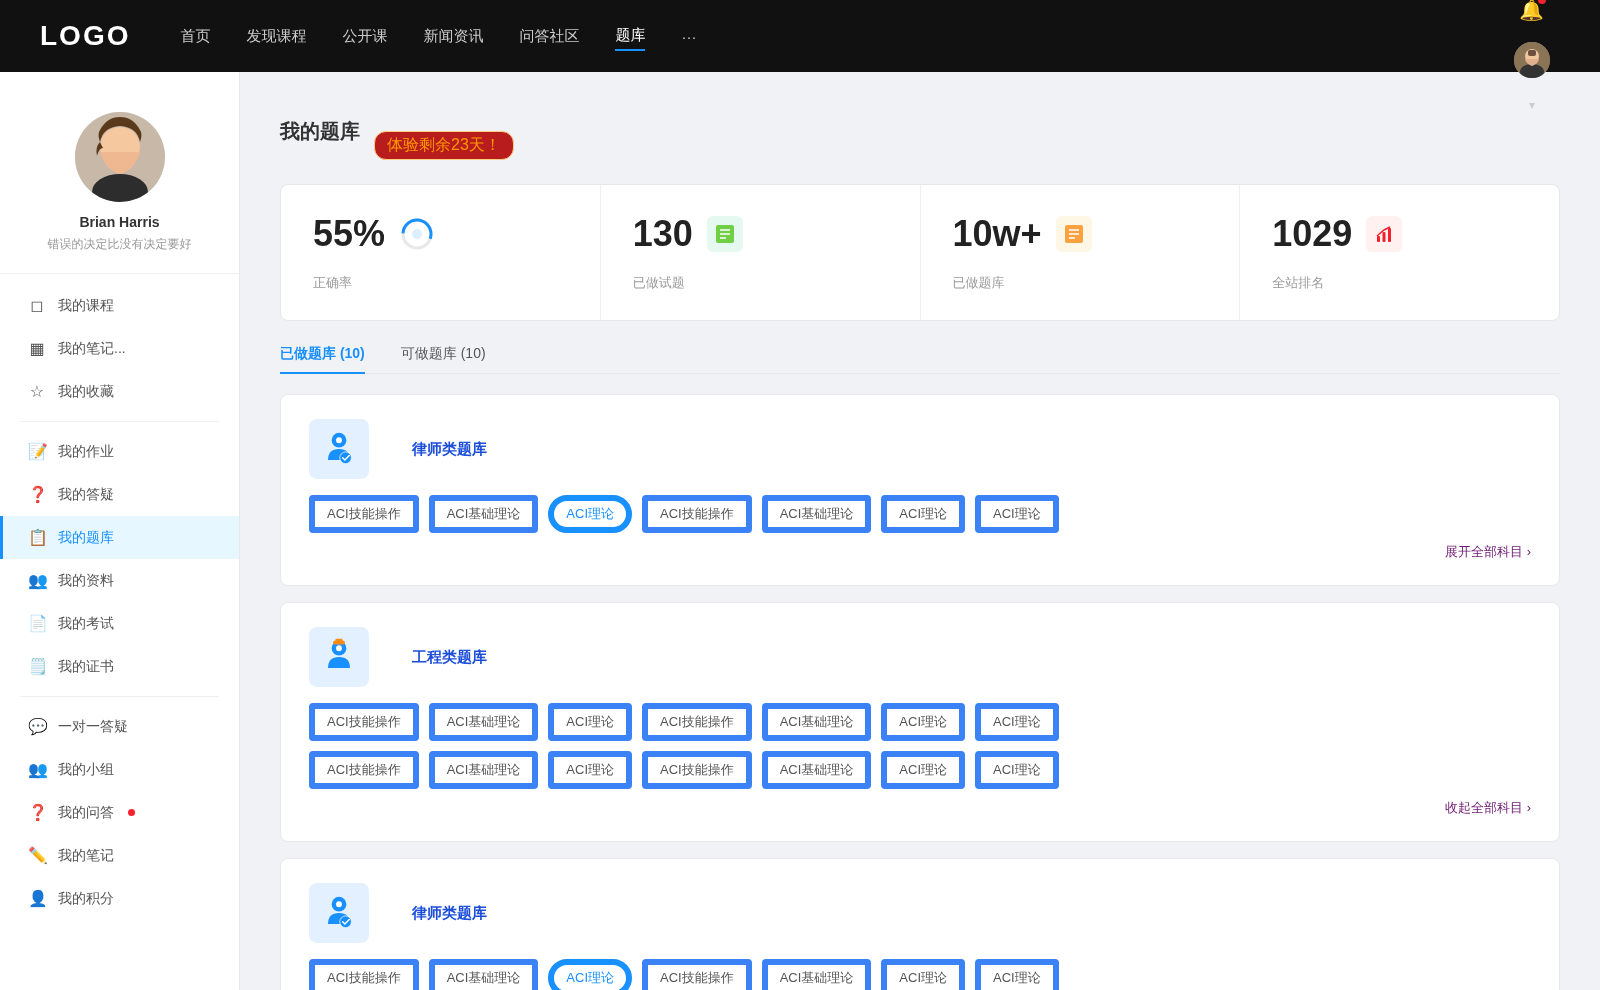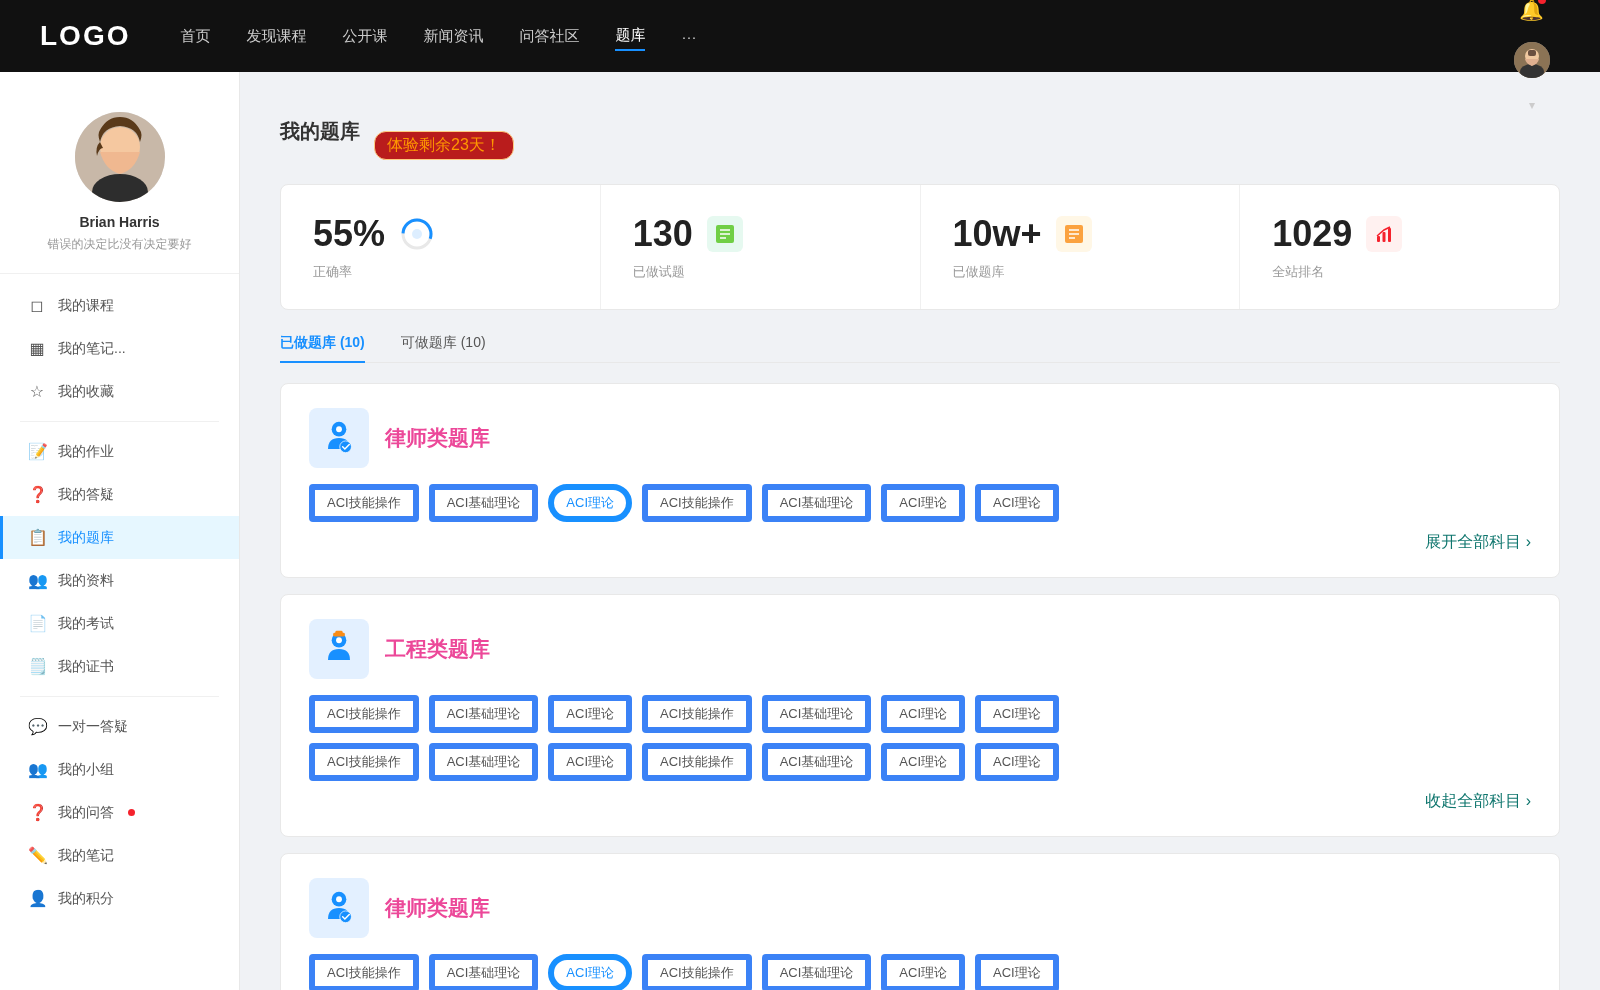--- a/index.html
+++ b/index.html
@@ -40,42 +40,42 @@
     
     .main { margin-left: 240px; flex: 1; padding: 30px 40px; }
 
     
     .page-header { display: flex; align-items: center; gap: 14px; margin-bottom: 24px; }
     .page-title { font-size: 20px; font-weight: 600; color: #333; }
     .trial-badge { background: #b91c1c; color: #ff9800; border: 1px solid #ffcc80; border-radius: 12px; padding: 3px 12px; font-size: 16px; margin-top: 29px; }
 
     
     .stats-row { display: flex; gap: 0; background: #fff; border-radius: 8px; margin-bottom: 24px; border: 1px solid #e8e8e8; overflow: hidden; }
-    .stat-item { flex: 1; padding: 28px 32px; display: flex; flex-direction: column; gap: 8px; border-right: 1px solid #f0f0f0; }
+    .stat-item { flex: 1; padding: 28px 32px; display: flex; flex-direction: column; gap: 19px; border-right: 1px solid #f0f0f0; }
     .stat-item:last-child { border-right: none; }
     .stat-top { display: flex; align-items: center; gap: 14px; }
     .stat-value { font-size: 36px; font-weight: 700; color: #222; }
     .stat-icon { width: 36px; height: 36px; display: flex; align-items: center; justify-content: center; }
     .stat-label { font-size: 13px; color: #999; }
 
     
     .tabs { display: flex; gap: 36px; margin-bottom: 20px; border-bottom: 1px solid #e8e8e8; }
     .tab { font-size: 14px; padding-bottom: 10px; cursor: pointer; color: #555; position: relative; }
     .tab.active { color: #1890ff; font-weight: 600; }
     .tab.active::after { content: ''; position: absolute; bottom: -1px; left: 0; right: 0; height: 2px; background: #1890ff; }
 
     
     .bank-card { background: #fff; border-radius: 8px; margin-bottom: 16px; border: 1px solid #e8e8e8; padding: 24px 28px; }
     .bank-card-header { display: flex; align-items: center; gap: 16px; margin-bottom: 16px; }
     .bank-icon { width: 60px; height: 60px; background: #e3f0ff; border-radius: 8px; display: flex; align-items: center; justify-content: center; flex-shrink: 0; }
-    .bank-name { font-size: 21px; font-weight: 600; color: #ec4899; }
+    .bank-name { font-size: 15px; font-weight: 600; color: #1d4ed8; margin-left: 27px; }
     .tags-row { display: flex; flex-wrap: wrap; gap: 10px; align-items: center; }
     .tag { border: 6px solid #3b82f6; border-radius: 4px; padding: 4px 12px; font-size: 13px; color: #555; cursor: pointer; background: #fff; }
     .tag.highlighted { border-color: #1890ff; color: #1890ff; border-radius: 20px; }
-    .expand-link { color: #0f766e; font-size: 16px; cursor: pointer; display: flex; align-items: center; gap: 2px; }
+    .expand-link { color: #701a75; font-size: 13px; cursor: pointer; display: flex; align-items: center; gap: 2px; }
     .bank-footer { display: flex; justify-content: flex-end; margin-top: 10px; }
     .tags-row-2 { display: flex; flex-wrap: wrap; gap: 10px; margin-top: 10px; }
 
     
     .circle-chart { width: 36px; height: 36px; }
 
     
     .icon-green { background: #e6f9f0; }
     .icon-orange { background: #fff7e6; }
     .icon-red { background: #fff1f0; }

